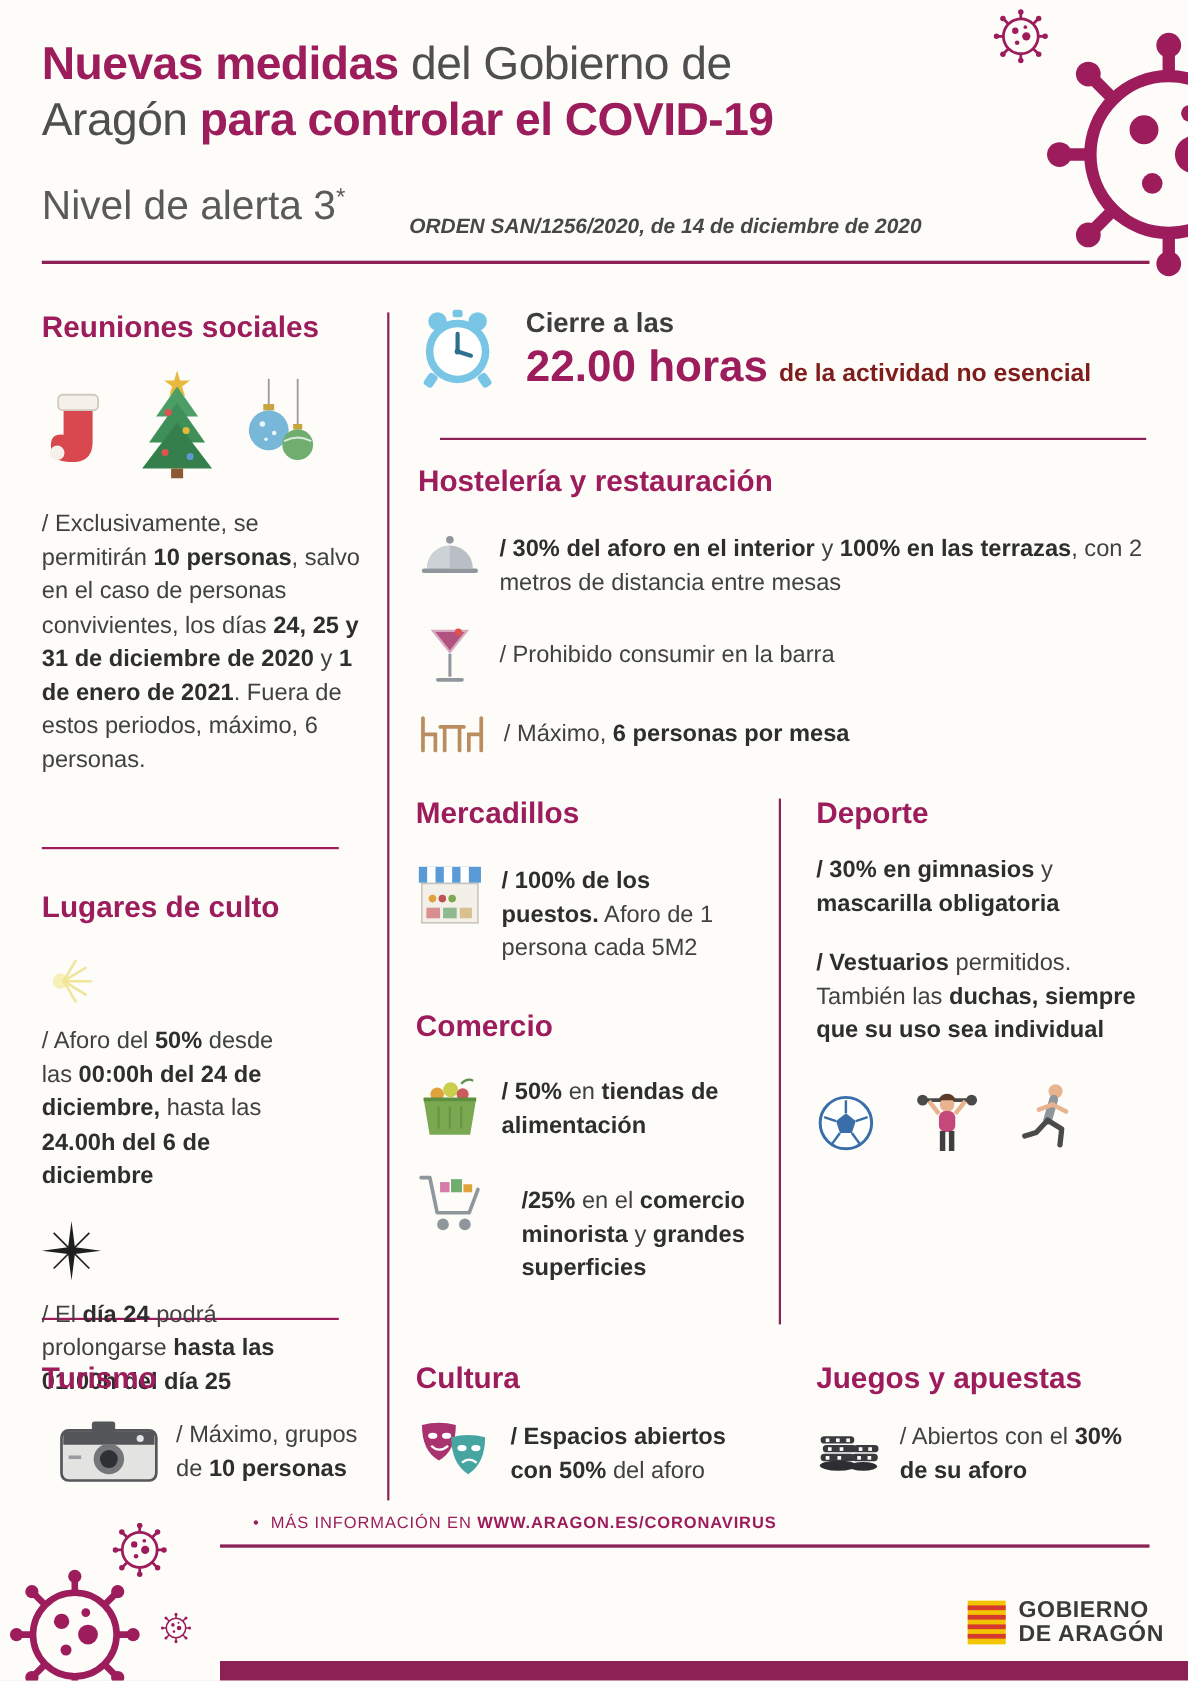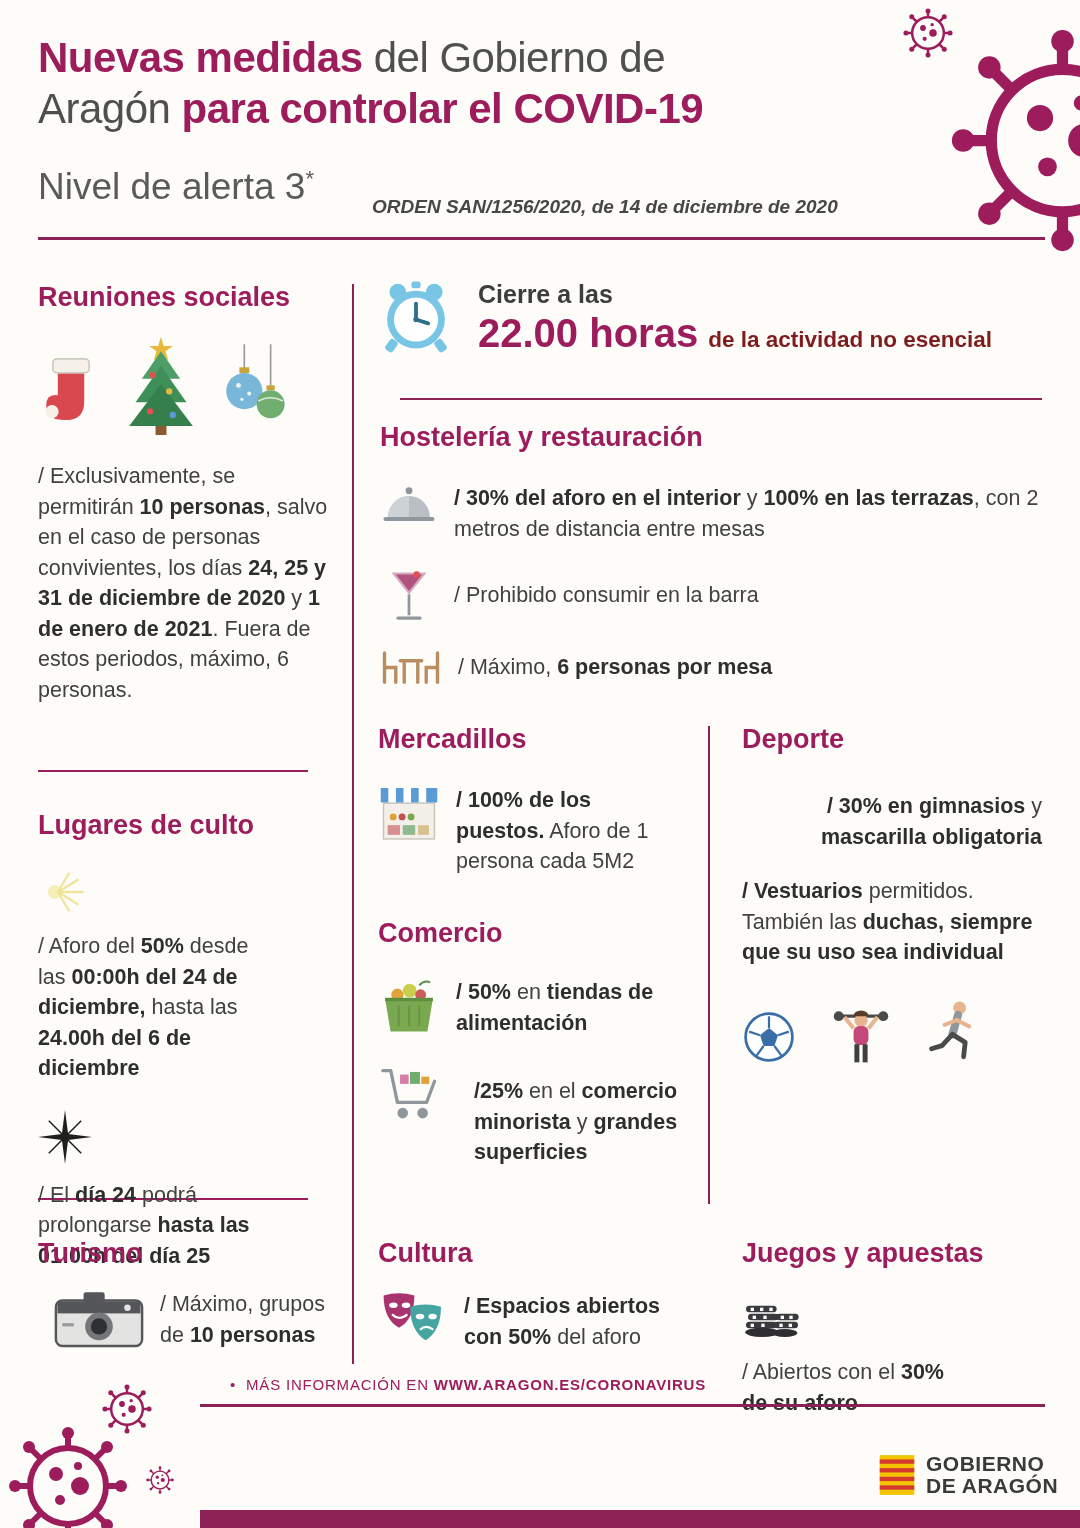--- a/index.html
+++ b/index.html
@@ -57,24 +57,24 @@
   .sec-hosteleria .rich{width:590px;}
   .sec-mercadillos{left:378px;top:724px;width:308px;}
   .sec-mercadillos .item{margin-top:30px;}
   .sec-comercio{left:378px;top:918px;width:312px;}
   .sec-comercio .item{margin-top:26px;}
   .sec-comercio .item:first-of-type{margin-top:28px;}
   .sec-cultura{left:378px;top:1238px;width:312px;}
   .sec-cultura .item{margin-top:22px;}
   .sec-deporte{left:742px;top:724px;width:300px;}
   .sec-deporte .rich{margin:24px 0 0 0;}
-  .sec-deporte .rich.first{margin-top:36px;text-align:right;}
+  .sec-deporte .rich.first{margin-top:20px;}
   .sports-row{display:flex;gap:36px;align-items:flex-end;margin-top:30px;}
   .sec-juegos{left:742px;top:1238px;width:306px;}
-  .sec-juegos .item{margin-top:22px;flex-direction:column;}
+  .sec-juegos .item{margin-top:22px;}
   
   .footer-info{left:230px;top:1376px;font-size:15px;letter-spacing:0.8px;color:var(--magenta);}
   .footer-info .b{color:var(--magenta);}
   .footer-info .dot{margin-right:10px;}
   .footer-rule{left:200px;top:1404px;width:845px;height:3px;background:var(--maroon);}
   .logo{left:878px;top:1452px;display:flex;gap:10px;align-items:center;}
   .logo-text{font-size:21px;font-weight:bold;color:#3a3a3a;line-height:1.05;letter-spacing:0.5px;}
   .bottom-bar{left:200px;top:1510px;width:880px;height:18px;background:var(--maroon);}
   .virus{line-height:0;}
 </style>

